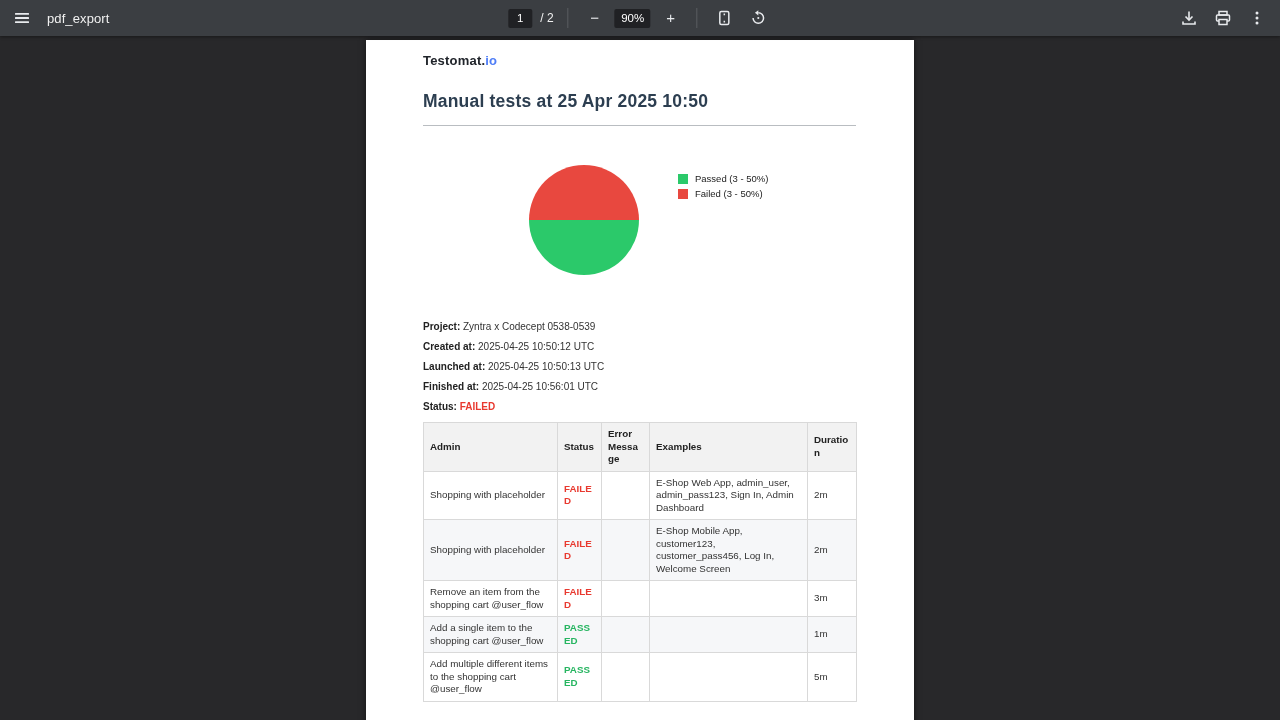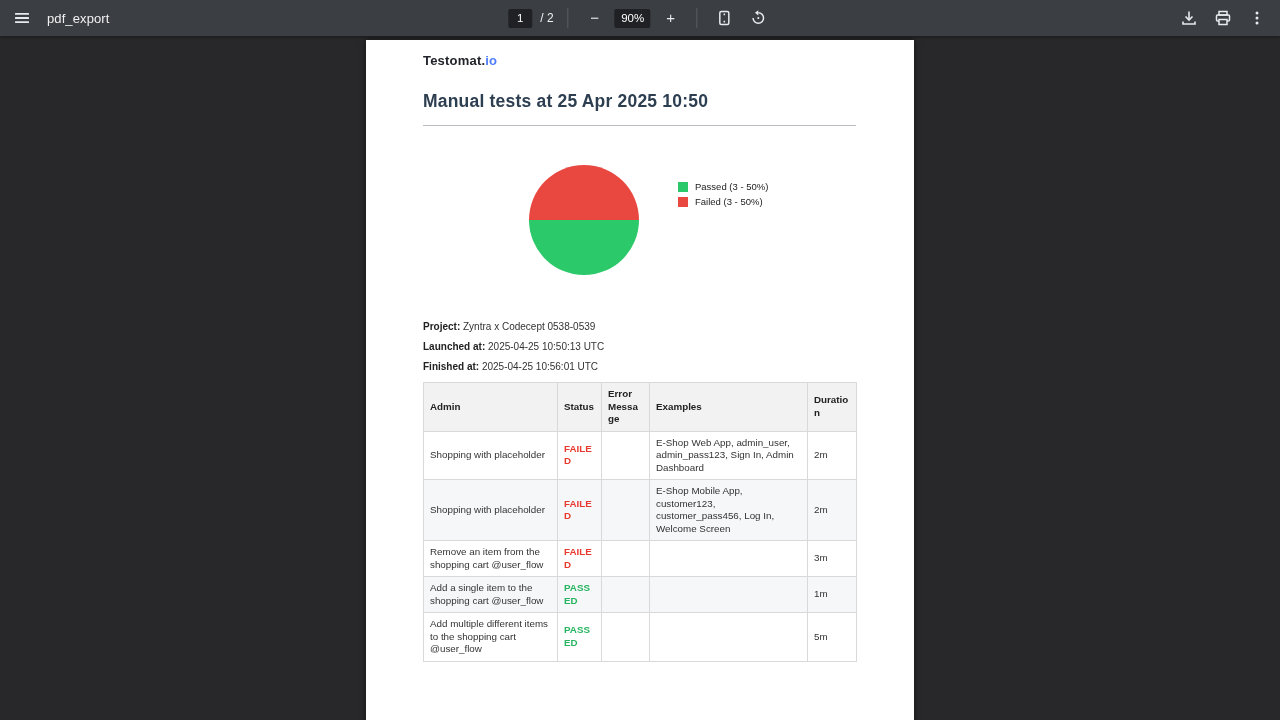--- a/index.html
+++ b/index.html
@@ -64,21 +64,21 @@
     color: var(--heading, #2c3e50); letter-spacing: .2px;
   }
   hr.title-divider { border: none; border-top: 1px solid #b9bdc1; margin-top: 13px; }
 
   
   .chart-row { position: relative; height: 110px; margin-top: 39px; }
   .pie {
     position: absolute; left: 106px; top: 0;
     width: 110px; height: 110px; border-radius: 50%;
   }
-  .legend { position: absolute; left: 255px; top: 16px; list-style: none; }
+  .legend { position: absolute; left: 255px; top: 8px; list-style: none; }
   .legend li { display: flex; align-items: center; margin-bottom: 4px; }
   .legend .swatch { width: 10px; height: 10px; margin-right: 7px; flex: none; }
   .legend .lbl { font-size: 9.5px; color: #222; }
 
   
   .details { margin-top: 47px; }
   .detail-line { font-size: 10px; color: #333; margin-bottom: 10px; line-height: 10px; }
   .detail-line .lab { font-weight: bold; color: #222; }
   .detail-line .val.status-failed { color: var(--failed, #e8392f); font-weight: bold; }
 
@@ -194,22 +194,24 @@
               </li>
               <li>
                 <span class="swatch" style="background: rgb(232, 72, 63);"></span>
                 <span class="lbl">Failed (3 - 50%)</span>
               </li>
             </ul>
         </div>
 
         <div class="details">
             <div class="detail-line"><span class="lab">Project:</span> <span class="val">Zyntra x Codecept 0538-0539</span></div>
+            <div class="detail-line"><span class="lab">Created at:</span> <span class="val">2025-04-25 10:50:12 UTC</span></div>
             <div class="detail-line"><span class="lab">Launched at:</span> <span class="val">2025-04-25 10:50:13 UTC</span></div>
             <div class="detail-line"><span class="lab">Finished at:</span> <span class="val">2025-04-25 10:56:01 UTC</span></div>
+            <div class="detail-line"><span class="lab">Status:</span> <span class="val status-failed">FAILED</span></div>
           </div>
 
 
         <table class="results">
           <colgroup>
             <col class="col-test">
               <col class="col-status">
               <col class="col-error">
               <col class="col-examples">
               <col class="col-duration">

